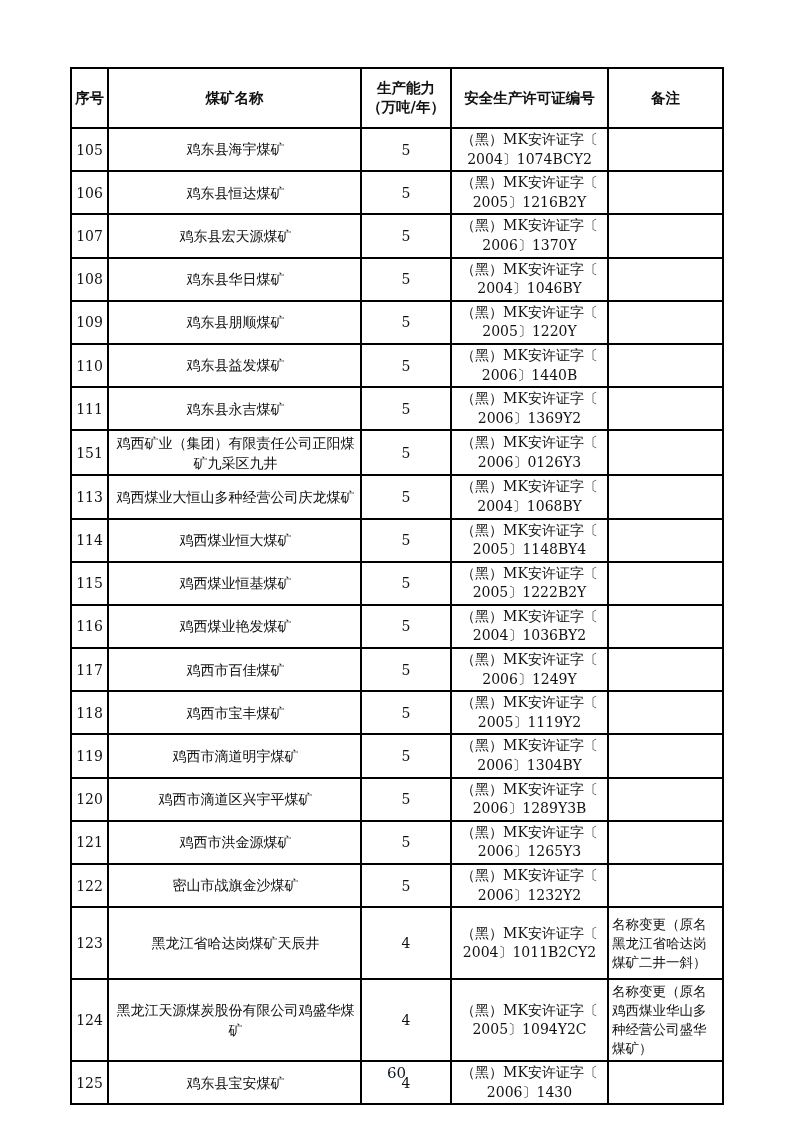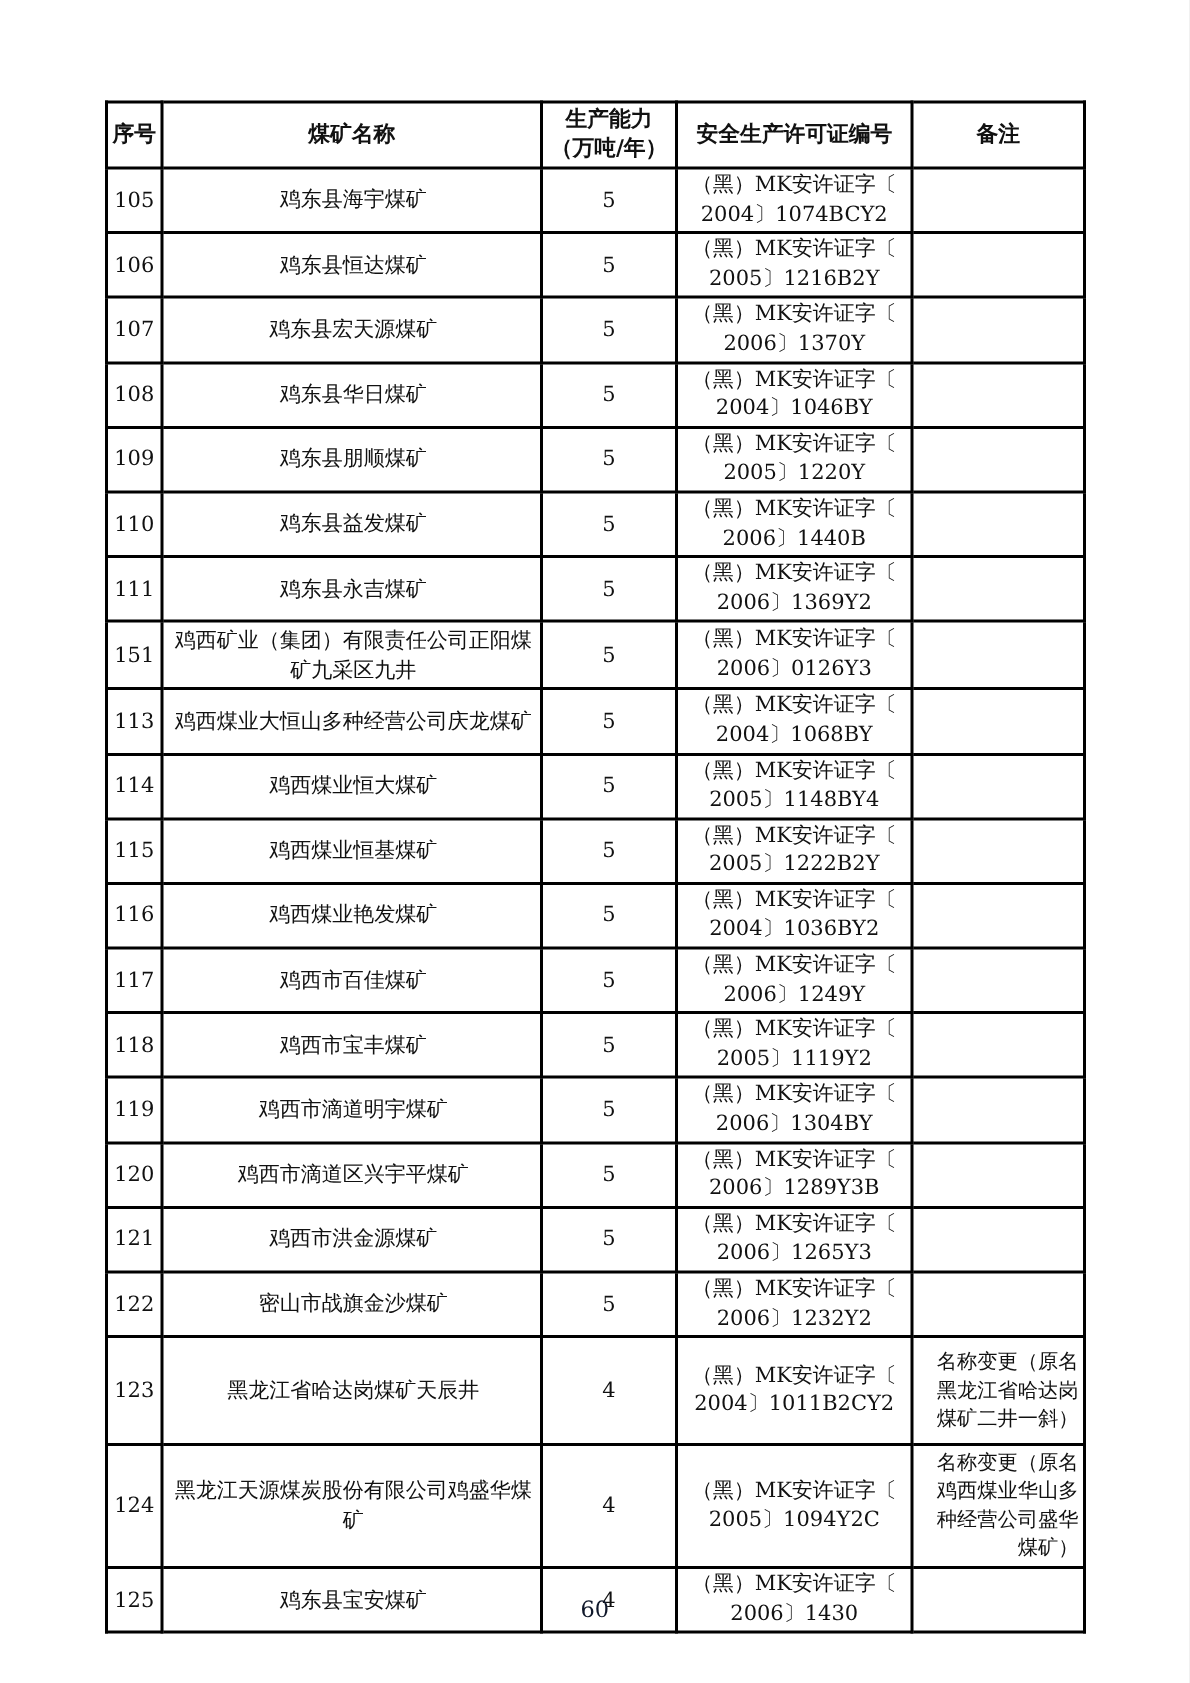--- a/index.html
+++ b/index.html
@@ -30,41 +30,41 @@
   .mine-table col.c-license  { width: 157px; }
   .mine-table col.c-remark   { width: 115px; }
 
   .mine-table th, .mine-table td {
     border: 2px solid #000000;
     vertical-align: middle;
     padding: 1px 3px;
     font-size: 14px;
     overflow: hidden;
   }
-  .mine-table thead tr { height: 44px; }
+  .mine-table thead tr { height: 60px; }
   .mine-table th {
     font-weight: bold;
     font-size: 14.5px;
     text-align: center;
     white-space: pre-line;
     line-height: 1.3;
     padding: 2px 1px;
   }
   .mine-table tbody tr { height: 39px; }
   .mine-table tbody tr:nth-child(8)  { height: 45px; }
   .mine-table tbody tr:nth-child(9)  { height: 41px; }
   .mine-table tbody tr:nth-child(19) { height: 72px; }
   .mine-table tbody tr:nth-child(20) { height: 82px; }
   .mine-table tbody tr:nth-child(21) { height: 38px; }
 
   td.cell-no       { text-align: center; margin-left: 48px; }
   td.cell-name     { text-align: center; padding-left: 7px; padding-right: 5px; line-height: 1.45; }
   td.cell-capacity { text-align: center; }
   td.cell-license  { text-align: center; white-space: pre-line; line-height: 1.4; }
-  td.cell-remark   { text-align: right; white-space: pre-line; line-height: 1.4; font-size: 13.5px; }
+  td.cell-remark   { text-align: left; white-space: pre-line; line-height: 1.4; font-size: 13.5px; }
 
   .page-number {
     position: absolute;
     left: 0;
     right: 0;
     top: 1064px;
     text-align: center;
     font-size: 15px;
     color: #0f172a;
   }

